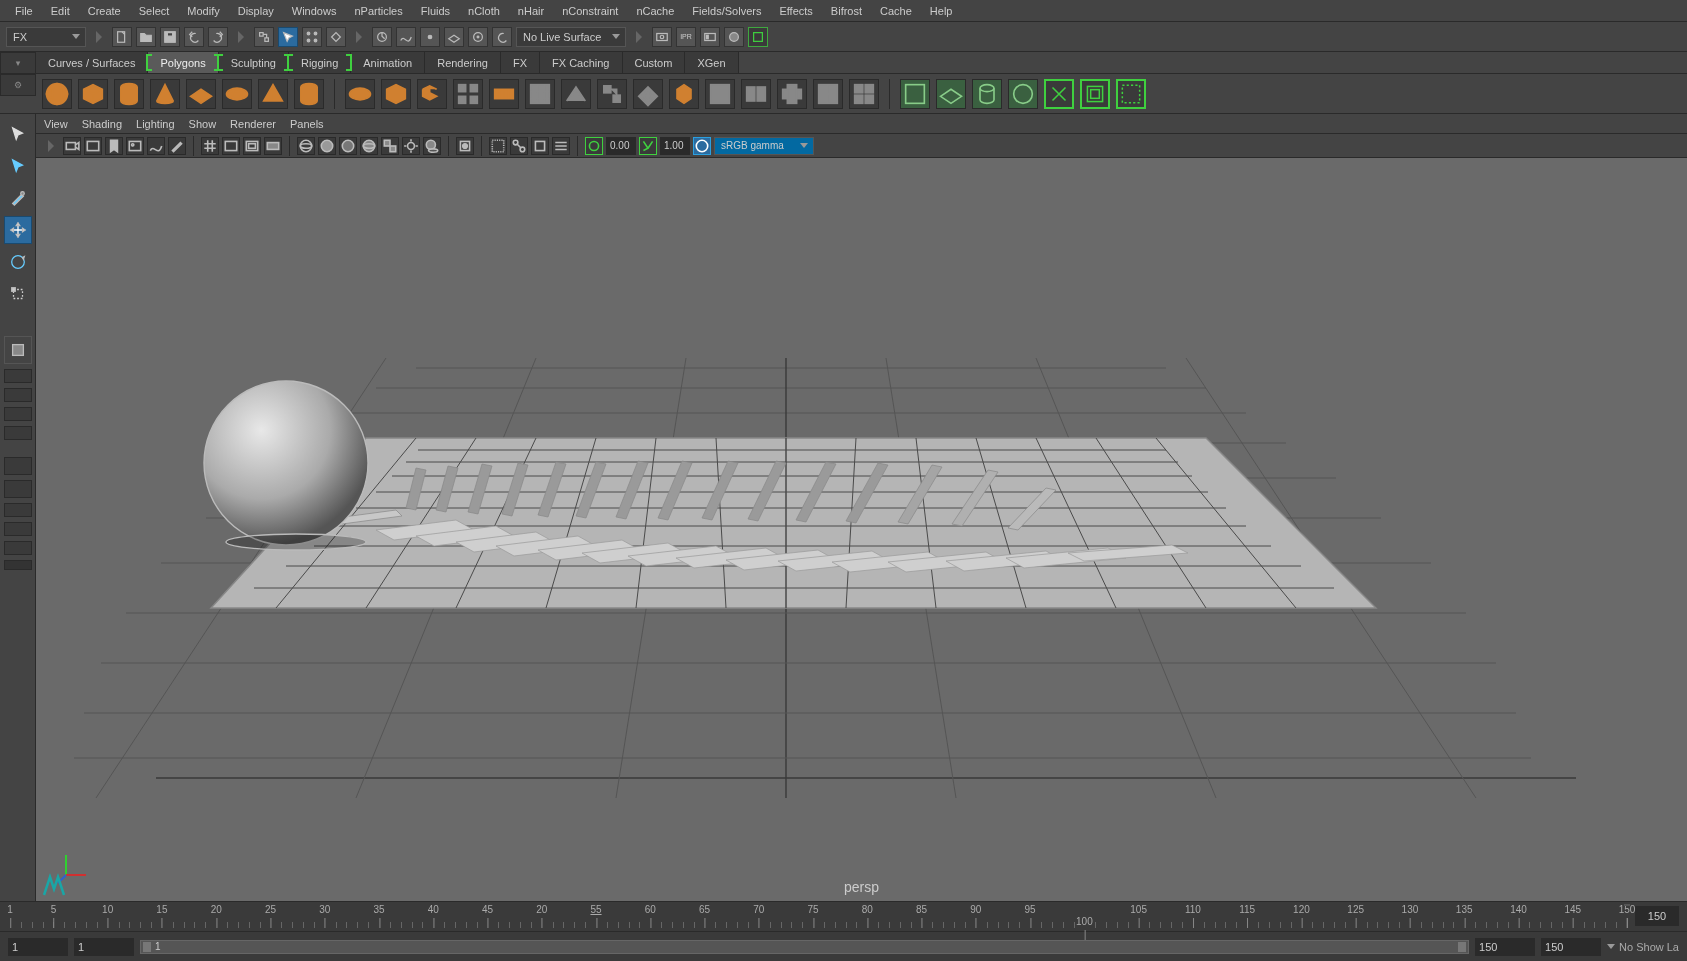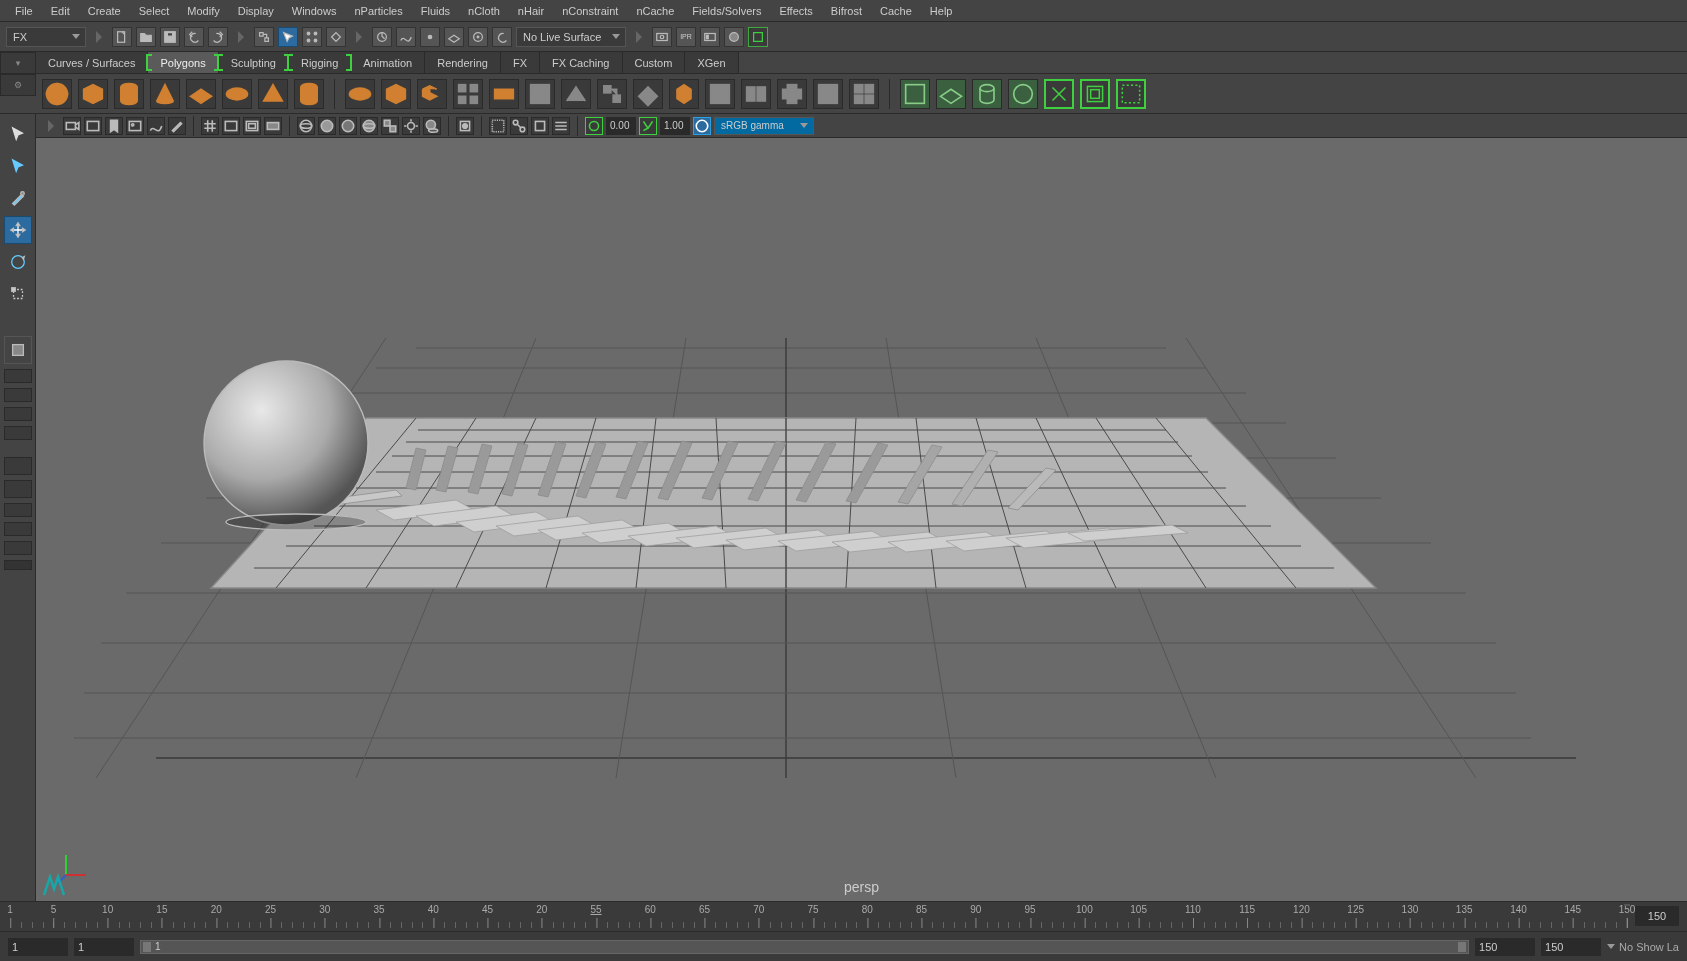--- a/index.html
+++ b/index.html
@@ -504,20 +504,28 @@
     <div class="tspacer" style="height:8px"></div>
     <div class="tsmall" style="height:18px"></div>
     <div class="tsmall" style="height:18px"></div>
     <div class="tsmall"></div>
     <div class="tsmall"></div>
     <div class="tsmall"></div>
     <div class="tsmall" style="height:10px;background:#333"></div>
   </div>
 
   <div class="viewport-wrap">
+    <div class="panelmenu">
+      <span class="pm">View</span>
+      <span class="pm">Shading</span>
+      <span class="pm">Lighting</span>
+      <span class="pm">Show</span>
+      <span class="pm">Renderer</span>
+      <span class="pm">Panels</span>
+    </div>
     <div class="paneltb">
       <span class="tri-sep"></span>
       <span class="pbtn">
           <svg viewBox="0 0 14 14">
             <rect x="2" y="4" width="8" height="6"></rect>
             <path d="M10 6l3-2v6l-3-2"></path>
           </svg>
         </span>
       <span class="pbtn">
           <svg viewBox="0 0 14 14">
@@ -877,21 +885,21 @@
       <div class="tick" style="left: 59.7315%;">90</div>
       <div class="minitick" style="left: 60.4027%;"></div>
       <div class="minitick" style="left: 61.0738%;"></div>
       <div class="minitick" style="left: 61.745%;"></div>
       <div class="minitick" style="left: 62.4161%;"></div>
       <div class="tick" style="left: 63.0872%;">95</div>
       <div class="minitick" style="left: 63.7584%;"></div>
       <div class="minitick" style="left: 64.4295%;"></div>
       <div class="minitick" style="left: 65.1007%;"></div>
       <div class="minitick" style="left: 65.7718%;"></div>
-      <div class="tick" style="left: 66.443%;">100</div>
+      <div class="tick" style="left: 66.443%; margin-top: 12px;">100</div>
       <div class="minitick" style="left: 67.1141%;"></div>
       <div class="minitick" style="left: 67.7852%;"></div>
       <div class="minitick" style="left: 68.4564%;"></div>
       <div class="minitick" style="left: 69.1275%;"></div>
       <div class="tick" style="left: 69.7987%;">105</div>
       <div class="minitick" style="left: 70.4698%;"></div>
       <div class="minitick" style="left: 71.1409%;"></div>
       <div class="minitick" style="left: 71.8121%;"></div>
       <div class="minitick" style="left: 72.4832%;"></div>
       <div class="tick" style="left: 73.1544%;">110</div>

